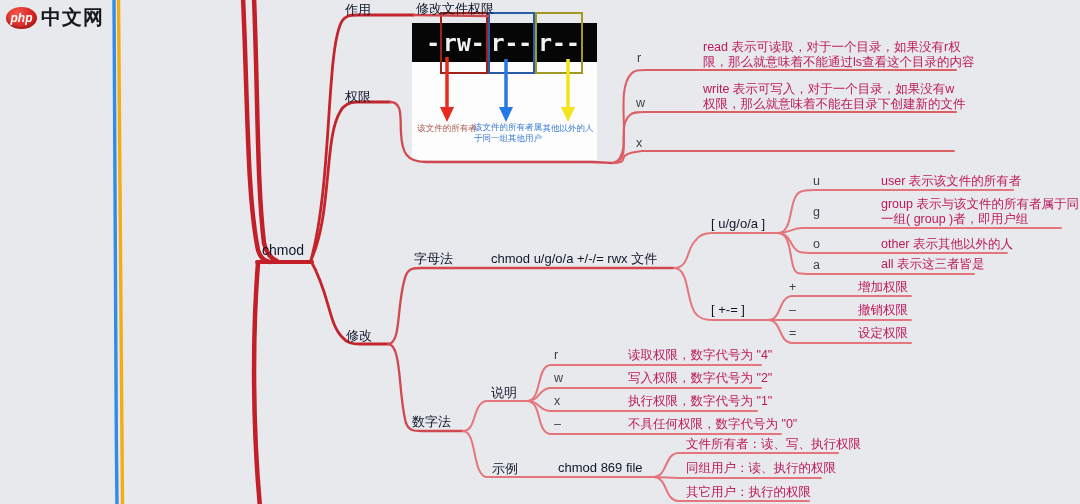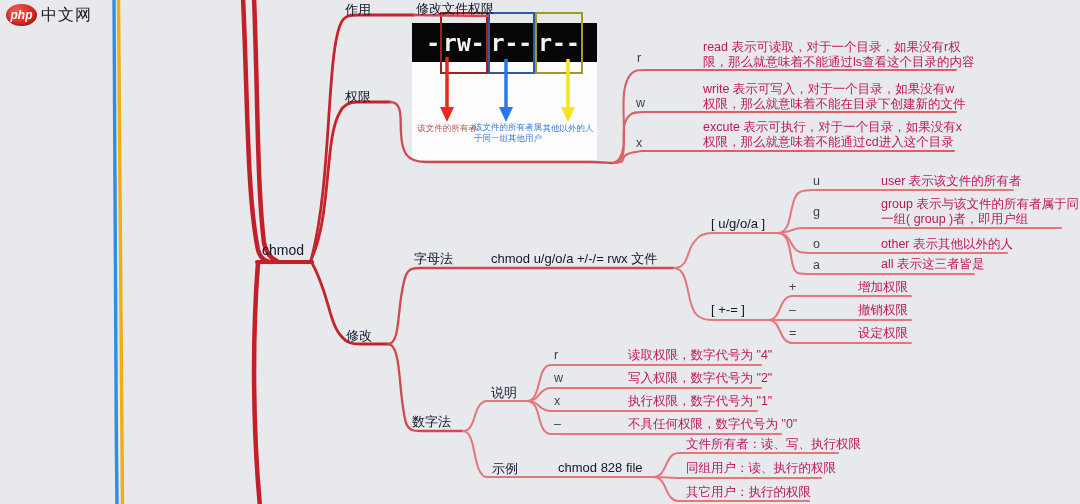--- a/index.html
+++ b/index.html
@@ -7,21 +7,21 @@
           font-family:"Liberation Sans","DejaVu Sans",sans-serif;color:#3b4249;}
   svg.wires{position:absolute;left:0;top:0;z-index:2;pointer-events:none;}
   .lbl{position:absolute;z-index:3;font-size:13px;white-space:nowrap;color:#0f172a;}
   .para{position:absolute;z-index:3;font-size:12.5px;line-height:15px;white-space:pre-line;color:#be185d;}
   .key{position:absolute;z-index:3;font-size:12.5px;color:#3b4249;}
   
   .logo{position:absolute;left:6px;top:4px;z-index:4;display:flex;align-items:center;gap:4px;}
   .logo .badge{display:flex;align-items:center;justify-content:center;width:31px;height:22px;
        background:radial-gradient(circle at 35% 30%,#f4554b,#d2211f 70%);border-radius:50%;
        color:#fff;font-weight:bold;font-style:italic;font-size:12px;box-shadow:inset 0 -2px 3px rgba(0,0,0,.25);}
-  .logo .site{font-size:16px;font-weight:normal;color:#15181c;letter-spacing:1px;}
+  .logo .site{font-size:20px;font-weight:bold;color:#15181c;letter-spacing:1px;}
   
   .imgblock{position:absolute;left:412px;top:23px;width:185px;height:137px;z-index:1;background:#fdfdfd;}
   .imgblock .term{height:39px;background:#060606;display:flex;align-items:center;justify-content:center;
        font-family:"DejaVu Sans Mono","Liberation Mono",monospace;font-size:23px;font-weight:bold;color:#f2f2f2;}
   .imgblock .seg{padding:16px 1px;border:2px solid transparent;}
   .imgblock .seg.red{border-color:#9c241c;}
   .imgblock .seg.blue{border-color:#2a5ba6;}
   .imgblock .seg.yellow{border-color:#a19a23;}
   .cap{position:absolute;z-index:3;font-size:8.5px;line-height:10.5px;text-align:center;white-space:pre-line;width:74px;}
   .cap.c1{left:410px;top:123px;color:#a8574e;}
@@ -123,22 +123,20 @@
   <div class="lbl" style="left:416px;top:0px;">修改文件权限</div>
 
   <div class="lbl" style="left:345px;top:88px;">权限</div>
   <div class="key" style="left:637px;top:51px;">r</div>
   <div class="para" style="left:703px;top:40px;">read 表示可读取，对于一个目录，如果没有r权
 限，那么就意味着不能通过ls查看这个目录的内容</div>
   <div class="key" style="left:636px;top:96px;">w</div>
   <div class="para" style="left:703px;top:82px;">write 表示可写入，对于一个目录，如果没有w
 权限，那么就意味着不能在目录下创建新的文件</div>
   <div class="key" style="left:636px;top:136px;">x</div>
-  <div class="para" style="left:703px;top:120px;">excute 表示可执行，对于一个目录，如果没有x
-权限，那么就意味着不能通过cd进入这个目录</div>
 
   <div class="lbl" style="left:346px;top:327px;">修改</div>
 
   <div class="lbl" style="left:414px;top:250px;">字母法</div>
   <div class="lbl" style="left:491px;top:250px;">chmod  u/g/o/a  +/-/=  rwx  文件</div>
 
   <div class="lbl" style="left:711px;top:216px;">[ u/g/o/a ]</div>
   <div class="key" style="left:813px;top:174px;">u</div>
   <div class="para" style="left:881px;top:174px;">user 表示该文件的所有者</div>
   <div class="key" style="left:813px;top:205px;">g</div>
@@ -162,18 +160,18 @@
   <div class="key" style="left:554px;top:348px;">r</div>
   <div class="para" style="left:628px;top:348px;">读取权限，数字代号为 "4"</div>
   <div class="key" style="left:554px;top:371px;">w</div>
   <div class="para" style="left:628px;top:371px;">写入权限，数字代号为 "2"</div>
   <div class="key" style="left:554px;top:394px;">x</div>
   <div class="para" style="left:628px;top:394px;">执行权限，数字代号为 "1"</div>
   <div class="key" style="left:554px;top:417px;">–</div>
   <div class="para" style="left:628px;top:417px;">不具任何权限，数字代号为 "0"</div>
 
   <div class="lbl" style="left:492px;top:460px;">示例</div>
-  <div class="lbl" style="left:558px;top:460px;">chmod  828  file</div>
+  <div class="lbl" style="left:558px;top:460px;">chmod  869  file</div>
   <div class="para" style="left:686px;top:437px;">文件所有者：读、写、执行权限</div>
   <div class="para" style="left:686px;top:461px;">同组用户：读、执行的权限</div>
   <div class="para" style="left:686px;top:485px;">其它用户：执行的权限</div>
 
 </div>
 
 </body></html>

